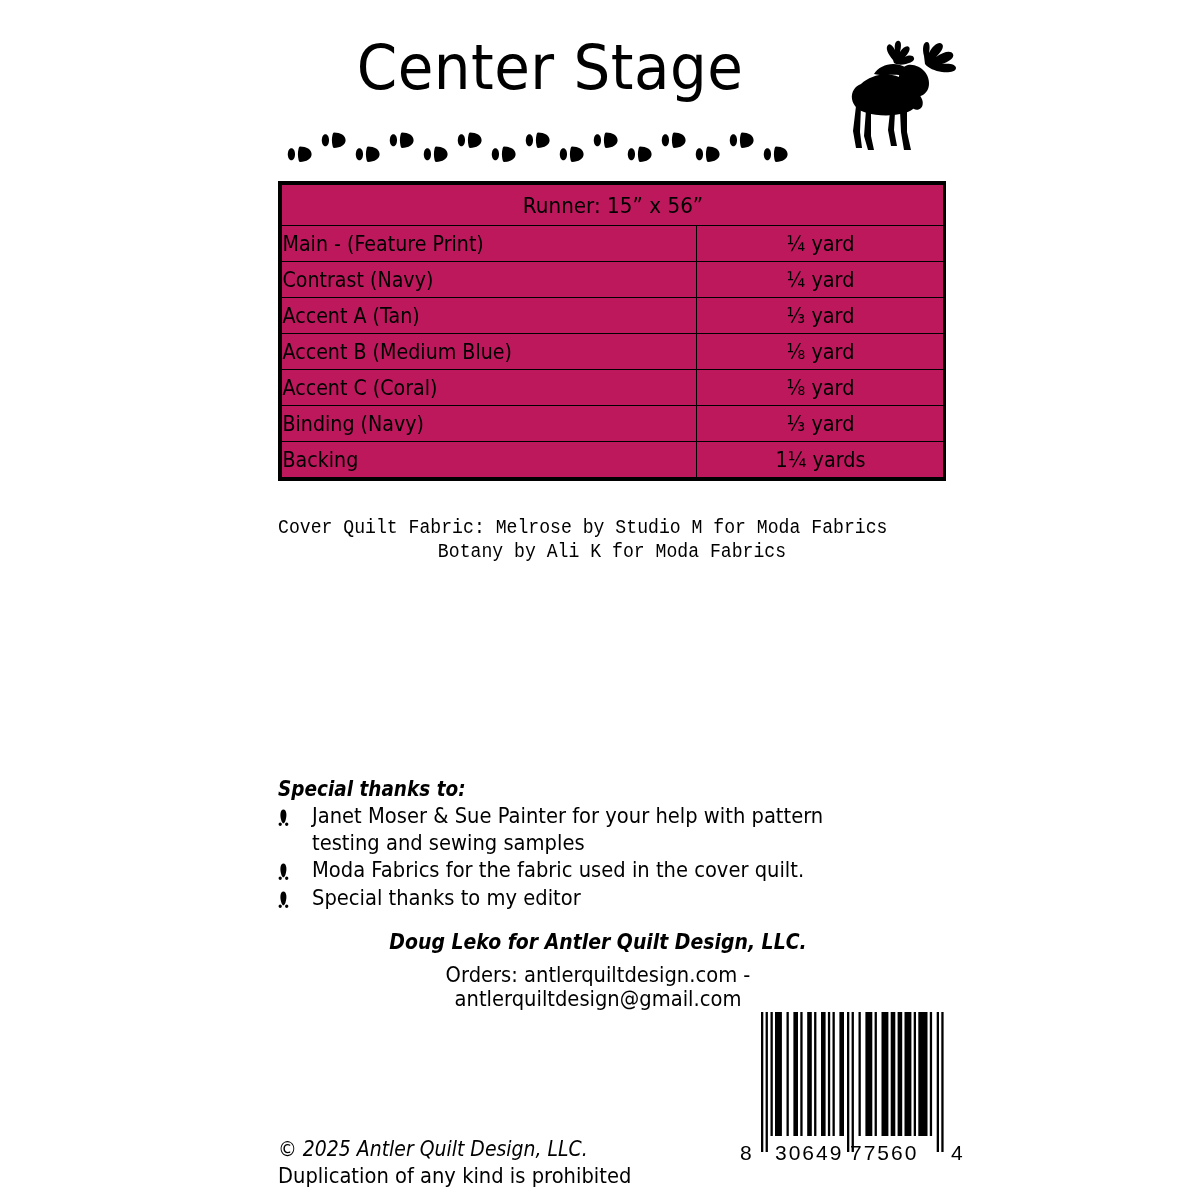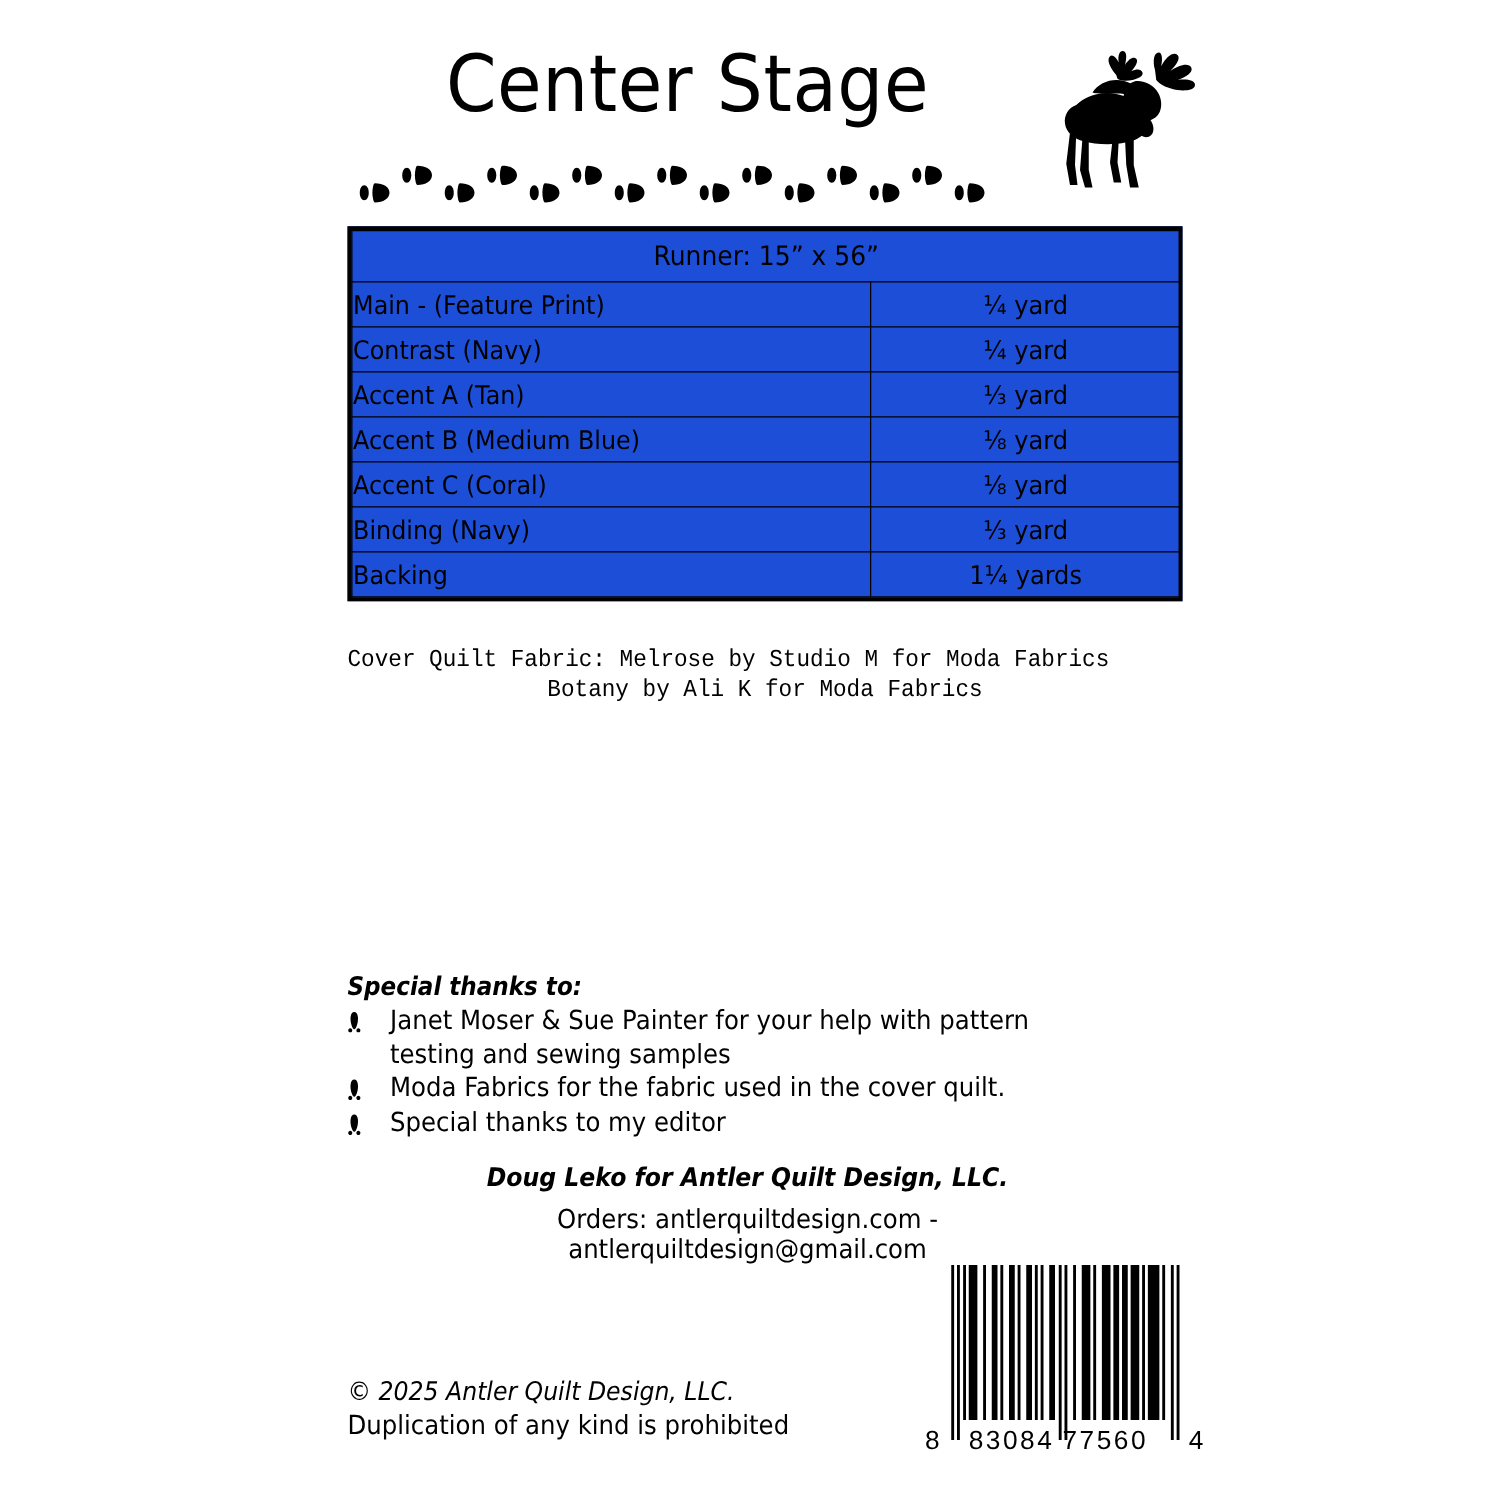--- a/index.html
+++ b/index.html
@@ -59,21 +59,21 @@
 
   
   #fabric-table {
     position: absolute;
     left: 278px;
     top: 181px;
     width: 668px;
     border: 3px solid #000;
     border-collapse: collapse;
     box-sizing: border-box;
-    background: #1d4ed8;
+    background: #be185d;
   }
   #fabric-table table {
     border-collapse: collapse;
     width: 100%;
     table-layout: fixed;
   }
   #fabric-table td {
     border: 1px solid #000;
     padding: 0;
     vertical-align: middle;
@@ -191,21 +191,21 @@
     text-align: center;
     font-family: "DejaVu Sans", sans-serif;
     font-size: 21px;
     transform: scaleX(0.93);
   }
 
   
   #copyright-block {
     position: absolute;
     left: 278px;
-    top: 1100px;
+    top: 1136px;
     width: 420px;
   }
   #copyright-line {
     font-family: "DejaVu Sans", sans-serif;
     font-style: italic;
     font-size: 20.5px;
     line-height: 27px;
     transform: scaleX(0.92);
     transform-origin: left center;
   }
@@ -433,16 +433,16 @@
         <rect x="158.7" y="0" width="2.3" height="124"></rect>
         <rect x="163.3" y="0" width="9.2" height="124"></rect>
         <rect x="174.8" y="0" width="2.3" height="124"></rect>
 
         <rect x="181.7" y="0" width="2.3" height="140"></rect>
         <rect x="186.3" y="0" width="2.3" height="140"></rect>
       </g>
     </svg>
   </div>
   <span class="bc-digit" id="bc-d-left">8</span>
-  <span class="bc-digit" id="bc-d-g1">83084</span>
+  <span class="bc-digit" id="bc-d-g1">30649</span>
   <span class="bc-digit" id="bc-d-g2">77560</span>
   <span class="bc-digit" id="bc-d-right">4</span>
 </div>
 
 </body></html>

